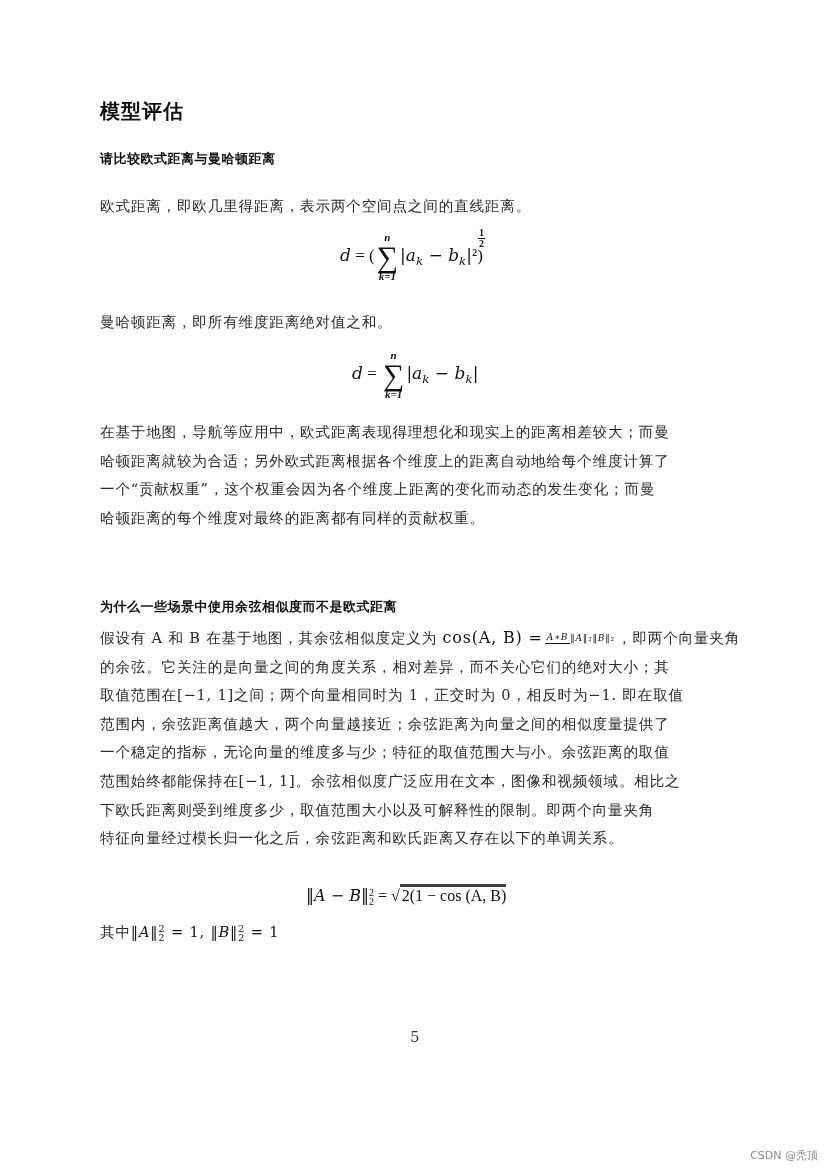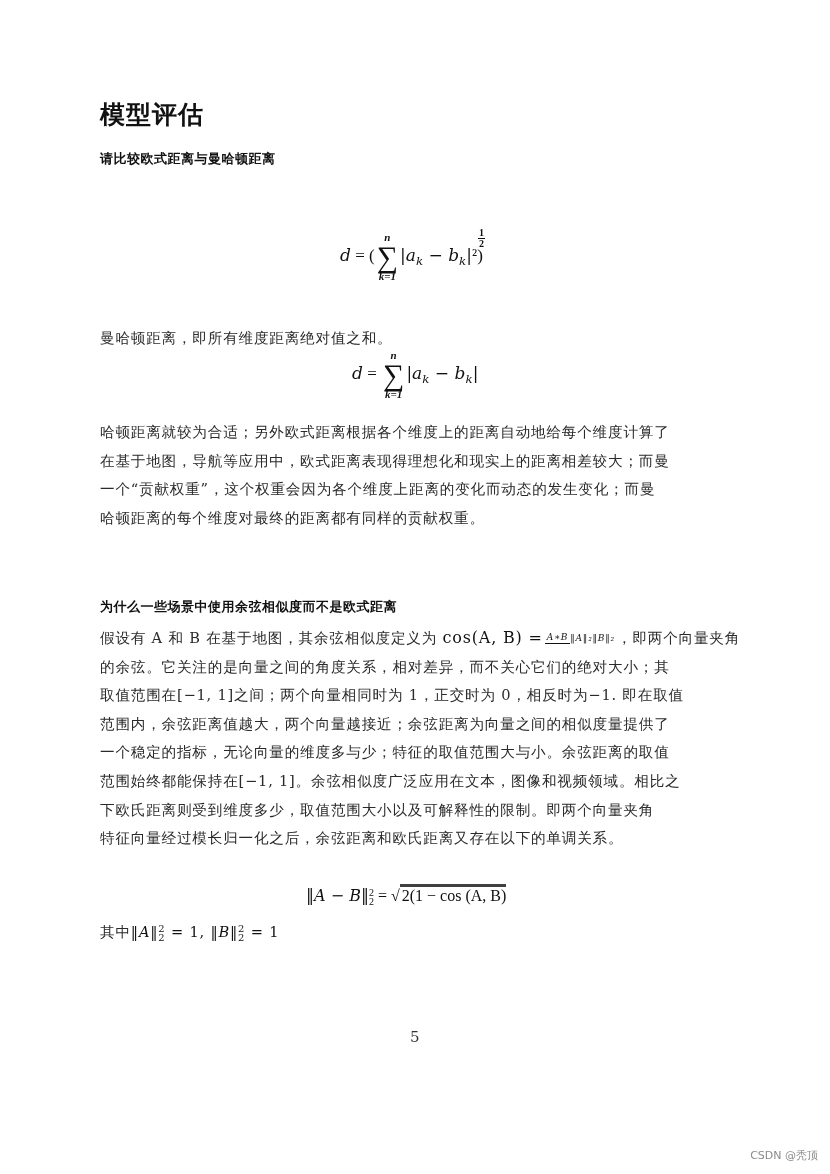--- a/index.html
+++ b/index.html
@@ -17,21 +17,21 @@
     }
     .page {
       position: absolute;
       left: 0; top: 0;
       width: 830px; height: 1174px;
     }
     .h1 {
       position: absolute;
       left: 100px; top: 98px;
       font-family: Liberation Mono, monospace;
-      font-size: 25px;
+      font-size: 20px;
       font-weight: bold;
       color: #111;
       letter-spacing: 1px;
     }
     .h2 {
       position: absolute;
       left: 100px;
       font-family: "DejaVu Sans", "Liberation Sans", sans-serif;
       font-size: 13px;
       font-weight: bold;
@@ -110,52 +110,55 @@
   </style>
 </head>
 <body>
 
 <div class="page">
 
   <div class="h1">模型评估</div>
 
   <div class="h2" style="top:150px;">请比较欧式距离与曼哈顿距离</div>
 
+  <div class="para" style="top:192px;">
+    <span class="line">欧式距离，即欧几里得距离，表示两个空间点之间的直线距离。</span>
+  </div>
 
   <div class="formula" style="left:340px; top:232px; font-size:17px;">
     <span class="math">d</span>
     <span>=</span>
     <span>(</span><span class="sum">
       <span class="lim">n</span>
       <span class="sigma">∑</span>
       <span class="lim">k=1</span>
     </span><span class="math">|a<sub>k</sub> − b<sub>k</sub>|</span><span>²)</span>
     <span style="position:absolute; left:138px; top:-4px; font-size:10px; font-weight:bold; text-align:center; line-height:1;">
       <span style="display:block; border-bottom:1px solid #111; padding:0 1px;">1</span>
       <span style="display:block;">2</span>
     </span>
   </div>
 
-  <div class="para" style="top:324px;">
+  <div class="para" style="top:308px;">
     <span class="line">曼哈顿距离，即所有维度距离绝对值之和。</span>
   </div>
 
   <div class="formula" style="left:352px; top:350px; font-size:17px;">
     <span class="math">d</span>
     <span>=</span>
     <span class="sum">
       <span class="lim">n</span>
       <span class="sigma">∑</span>
       <span class="lim">k=1</span>
     </span><span class="math">|a<sub>k</sub> − b<sub>k</sub>|</span>
   </div>
 
   <div class="para" style="top:418px;">
+    <span class="line">在基于地图，导航等应用中，欧式距离表现得理想化和现实上的距离相差较大；而曼</span>
     <span class="line">哈顿距离就较为合适；另外欧式距离根据各个维度上的距离自动地给每个维度计算了</span>
-    <span class="line">在基于地图，导航等应用中，欧式距离表现得理想化和现实上的距离相差较大；而曼</span>
     <span class="line">一个“贡献权重”，这个权重会因为各个维度上距离的变化而动态的发生变化；而曼</span>
     <span class="line">哈顿距离的每个维度对最终的距离都有同样的贡献权重。</span>
   </div>
 
   <div class="h2" style="top:598px;">为什么一些场景中使用余弦相似度而不是欧式距离</div>
 
   <div class="para" style="top:624px;">
     <span class="line"><span>假设有 A 和 B  在基于地图，其余弦相似度定义为 </span><span class="math" style="font-style:normal; font-size:16px;"><span>cos(A, B) =</span><span class="frac">
             <span class="num">A∗B</span>
             <span class="den">‖A‖₂‖B‖₂</span>

